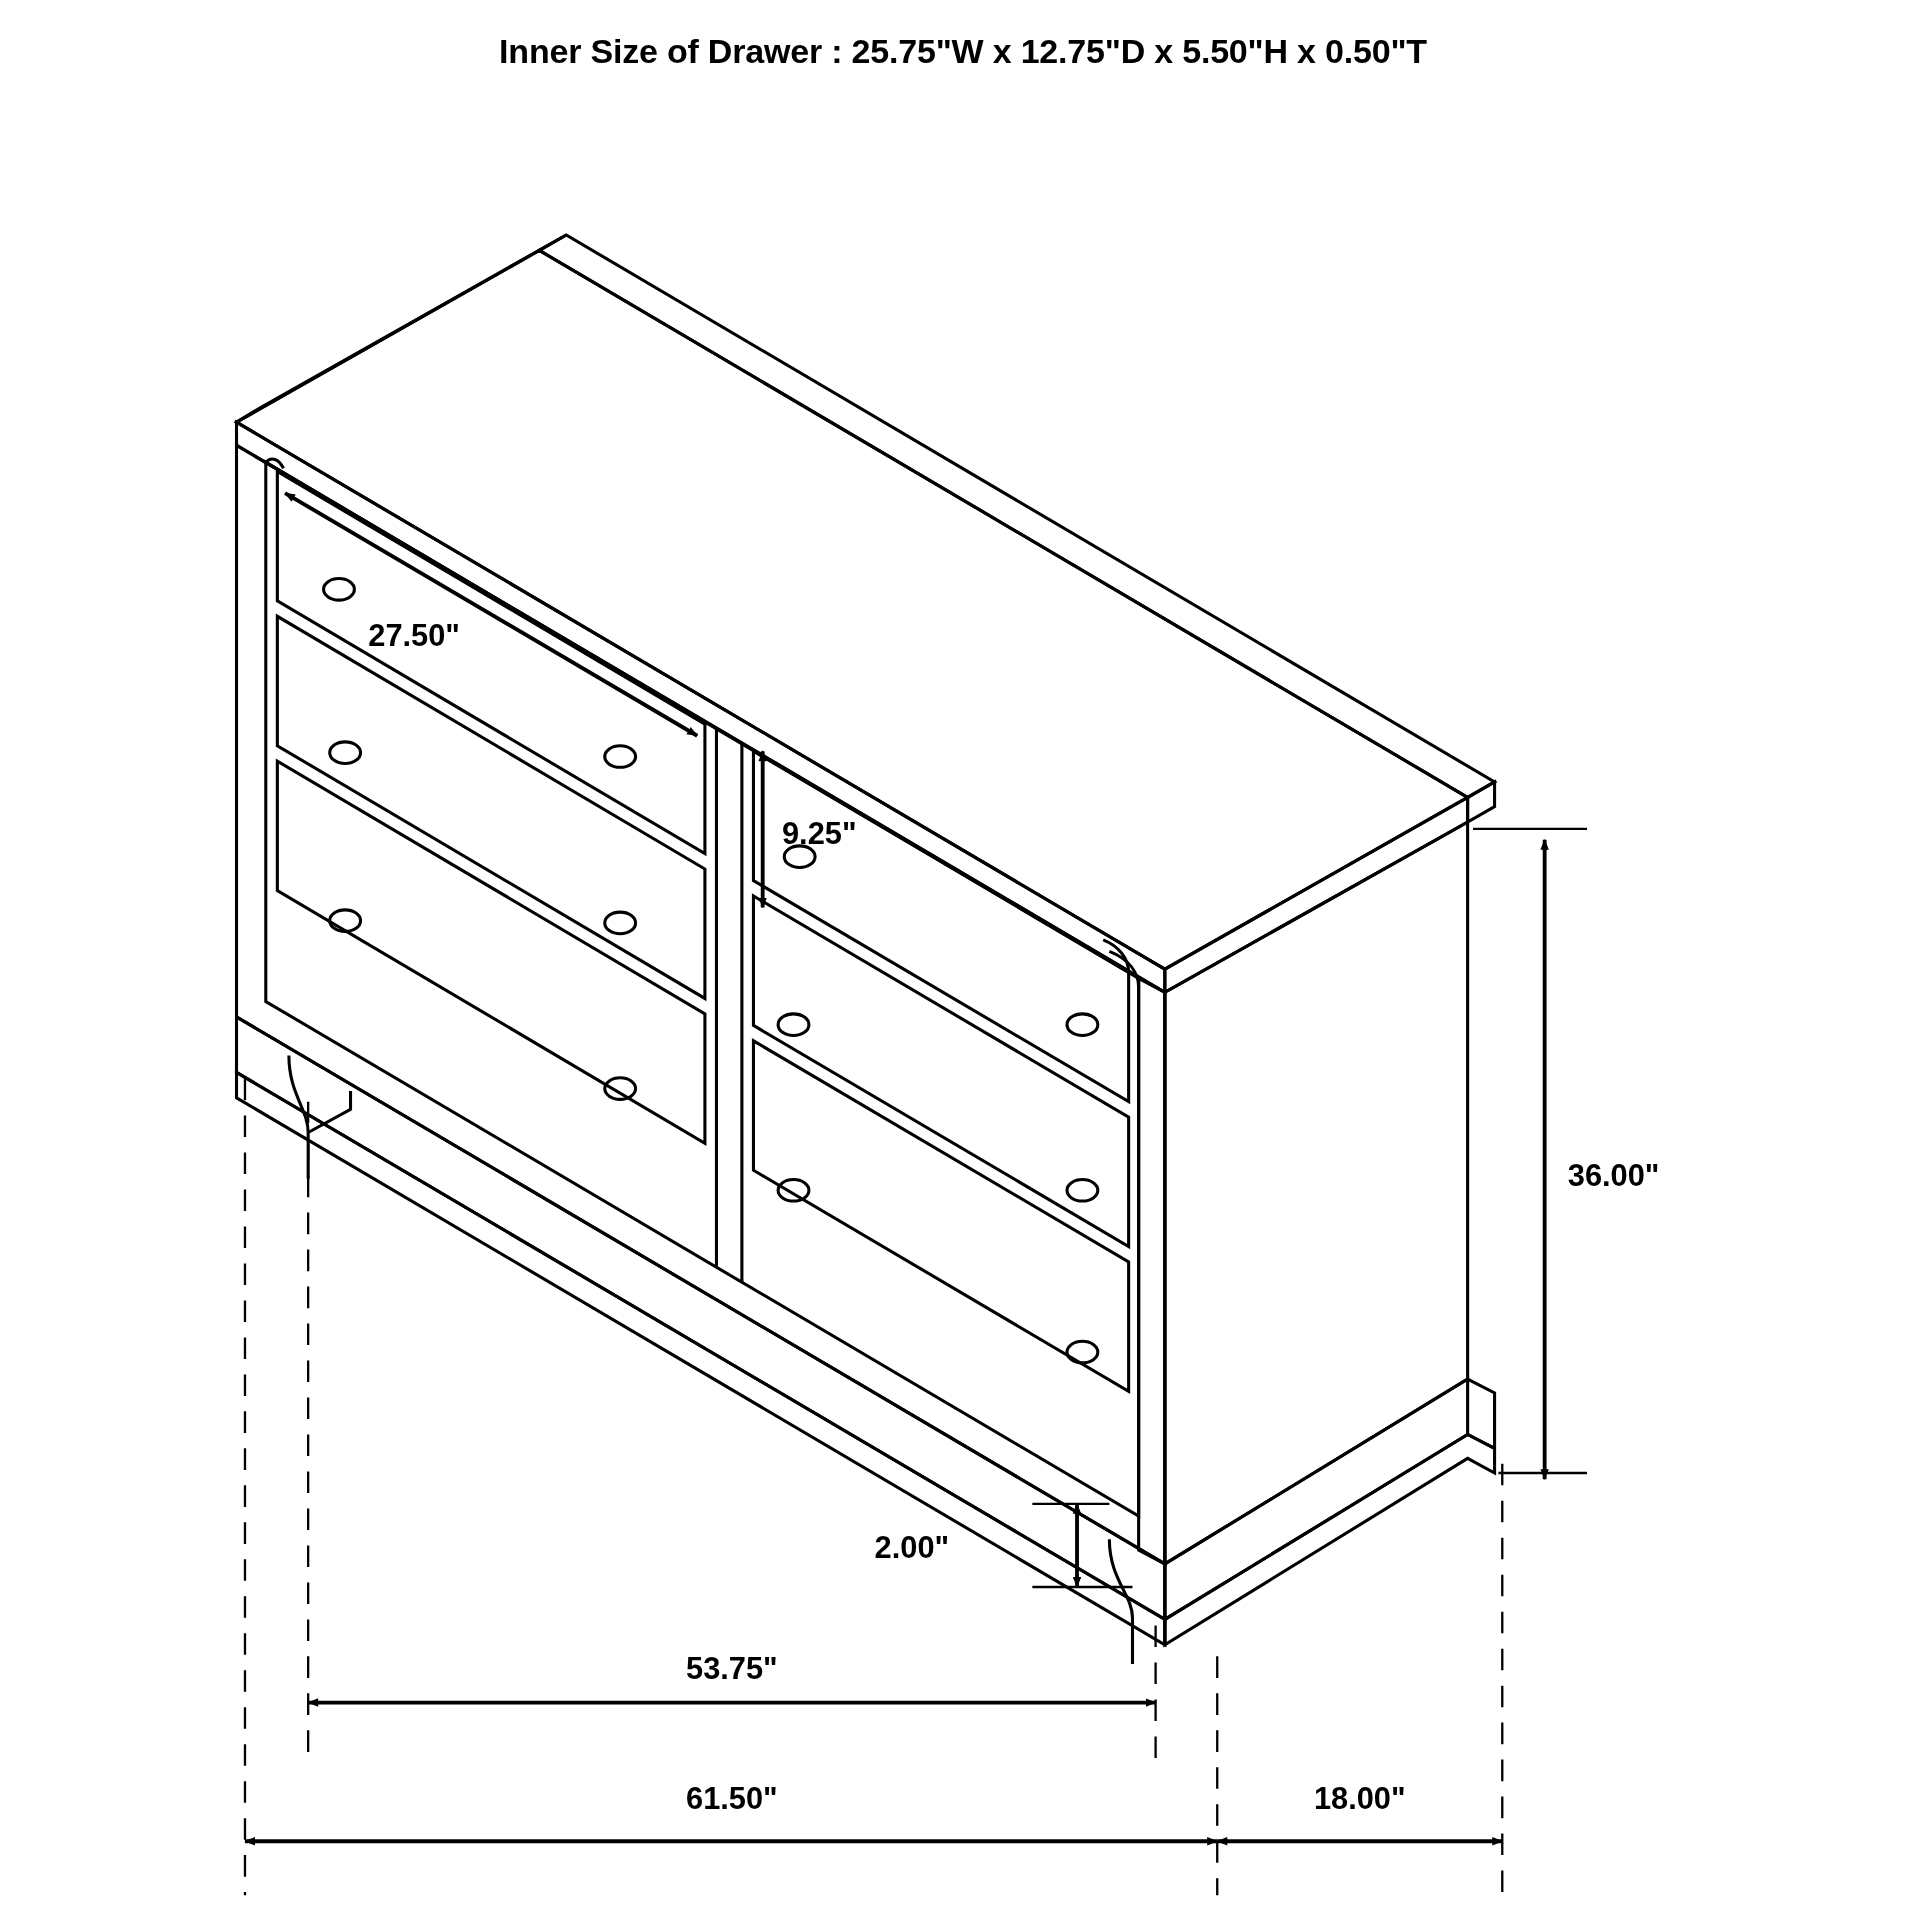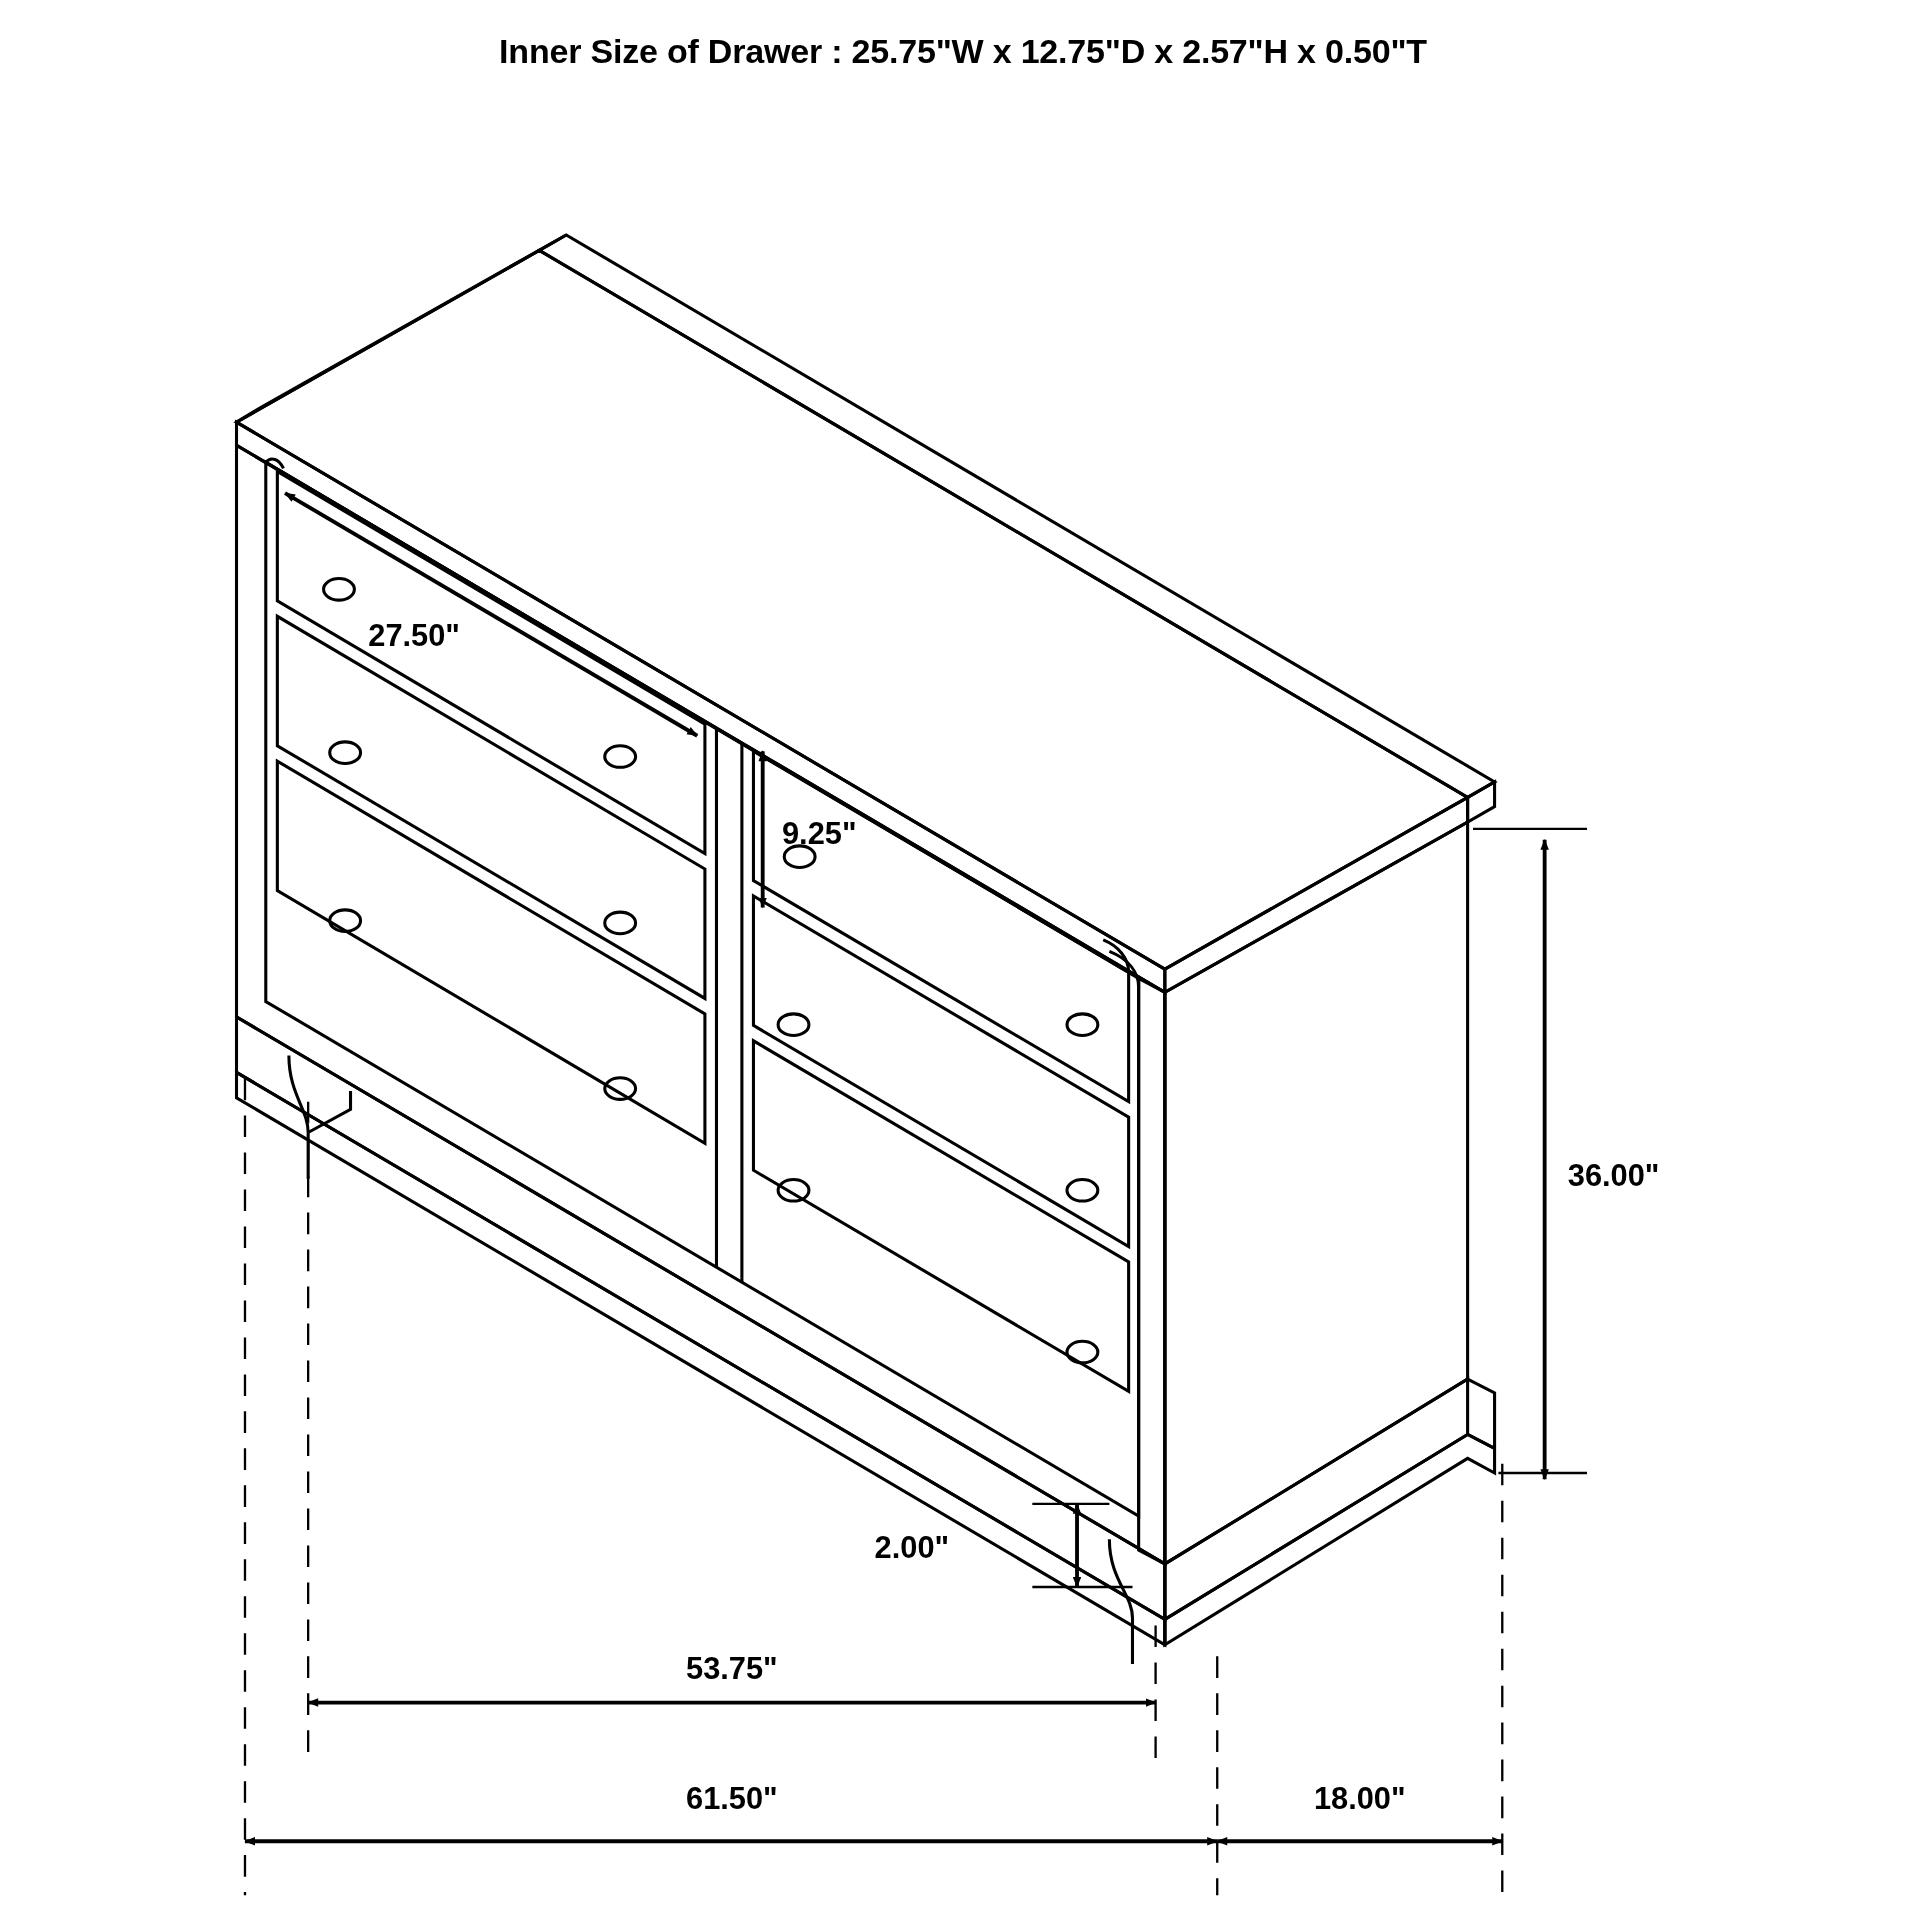--- a/index.html
+++ b/index.html
@@ -37,21 +37,21 @@
     font-size: 40px;
     font-weight: bold;
     fill: #000;
   }
 </style>
 </head>
 <body>
 
 <div id="stage">
 
-  <div class="title">Inner Size of Drawer : 25.75"W x 12.75"D x 2.57"H x 0.50"T</div>
+  <div class="title">Inner Size of Drawer : 25.75"W x 12.75"D x 5.50"H x 0.50"T</div>
 
   <svg width="1926" height="1926" viewBox="0 0 2500 2500">
     <defs>
       <marker id="arrEnd" markerWidth="16" markerHeight="16" refX="13" refY="5.5" orient="auto" markerUnits="userSpaceOnUse">
         <path d="M0,0 L14,5.5 L0,11 z" fill="#000"></path>
       </marker>
       <marker id="arrStart" markerWidth="16" markerHeight="16" refX="1" refY="5.5" orient="auto" markerUnits="userSpaceOnUse">
         <path d="M14,0 L0,5.5 L14,11 z" fill="#000"></path>
       </marker>
     </defs>

